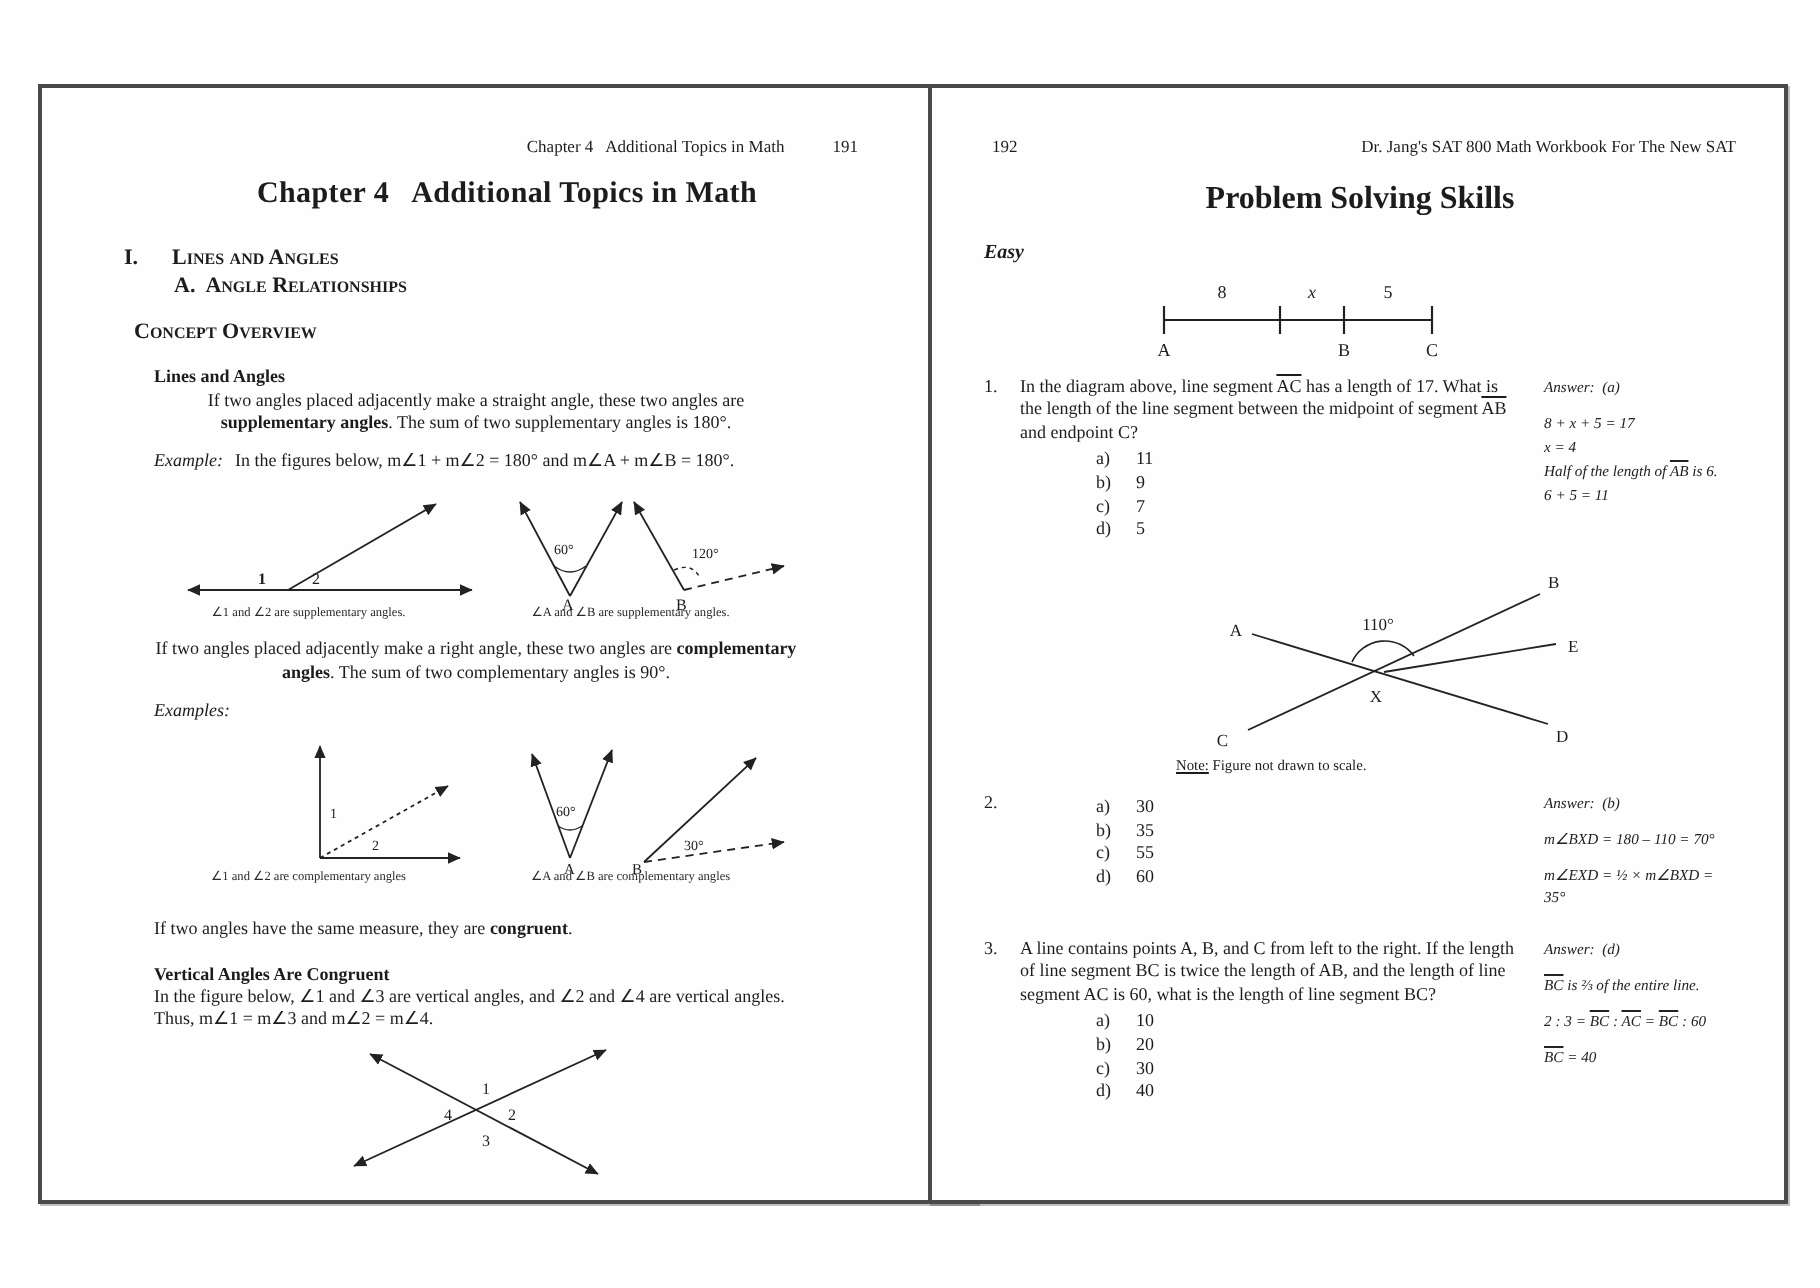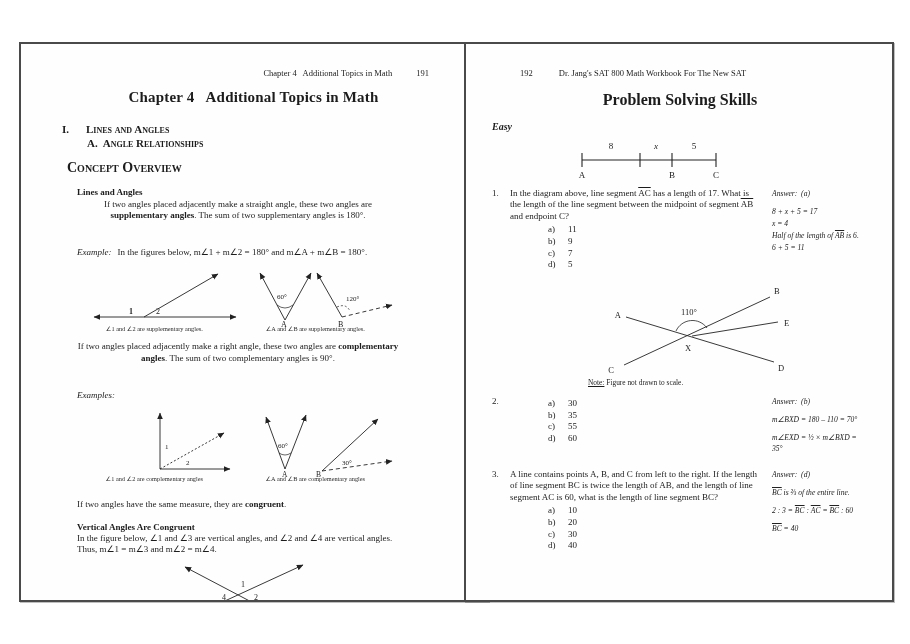--- a/index.html
+++ b/index.html
@@ -20,41 +20,41 @@
   .st-b{font-weight:bold;}
   .st-o{text-decoration:overline;}
 
   
   .lp-content{padding:24px 42px 0 41px;}
   .run-head{display:flex;justify-content:flex-end;gap:24px;font-size:8.5px;margin-right:16px;}
   .chapter-title{text-align:center;font-size:15px;font-weight:bold;margin-top:11px;letter-spacing:.2px;}
   .outline{margin-top:17px;font-weight:bold;font-variant:small-caps;font-size:11px;}
   .outline-main{display:flex;gap:17px;margin-left:0px;}
   .outline-sub{display:flex;gap:5px;margin-left:25px;margin-top:2px;}
-  .concept{margin-left:5px;margin-top:11px;font-weight:bold;font-variant:small-caps;font-size:14px;}
+  .concept{margin-left:5px;margin-top:11px;font-weight:bold;font-variant:small-caps;font-size:11px;}
   .body-block{margin-left:15px;width:322px;font-size:9px;line-height:1.24;}
   .sub-heading{font-weight:bold;margin-top:11px;font-size:9px;}
   .para{margin-top:1px;text-align:center;}
-  .example-line{margin-top:26px;display:flex;gap:6px;}
+  .example-line{margin-top:8px;display:flex;gap:6px;}
   .example-label{font-style:italic;}
   .fig-row{margin-top:6px;}
   .fig-captions{display:flex;font-size:6.3px;color:#2a2a2a;margin-top:-2px;}
   .cap1{width:48%;text-align:center;}
   .cap2{width:52%;text-align:center;}
   .congruent-line{margin-top:16px;}
   .vert-heading{font-weight:bold;margin-top:12px;}
   .vert-fig-wrap{text-align:center;margin-top:2px;}
 
   svg{display:block;}
   svg text{fill:#1c1c1c;}
   .fig-center{margin:0 auto;}
 
   
   .rp-content{padding:24px 24px 0 26px;font-size:9px;}
-  .rp-head{display:flex;gap:26px;font-size:8.5px;margin-left:28px;}
+  .rp-head{display:flex;gap:26px;font-size:8.5px;margin-left:4px;justify-content:space-between;}
   .rp-title{text-align:center;font-weight:bold;font-size:16px;margin-top:13px;}
   .difficulty{font-weight:bold;font-style:italic;font-size:10px;margin-top:12px;}
   .q-block{display:flex;margin-top:8px;}
   .q-left{width:268px;display:flex;gap:6px;line-height:1.27;}
   .q-num{width:12px;flex:none;}
   .q-body{flex:1;}
   .choices{margin-top:2px;margin-left:38px;}
   .choice{display:flex;gap:9px;line-height:1.3;}
   .choice .cl{width:11px;}
   .q-right{flex:1;margin-left:12px;font-style:italic;font-size:7.6px;line-height:1.45;color:#222;}

